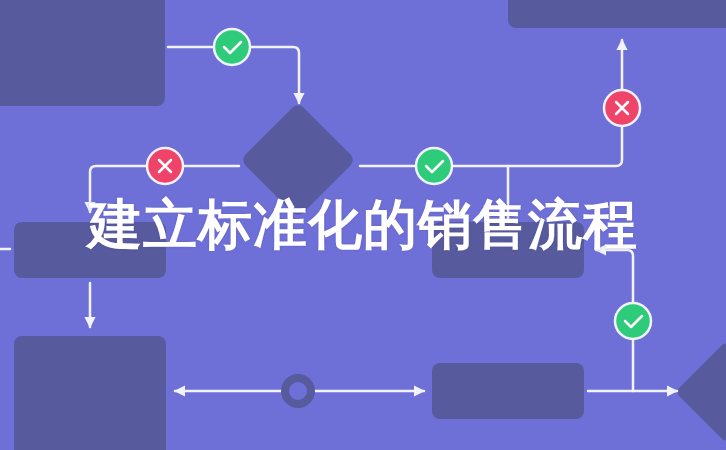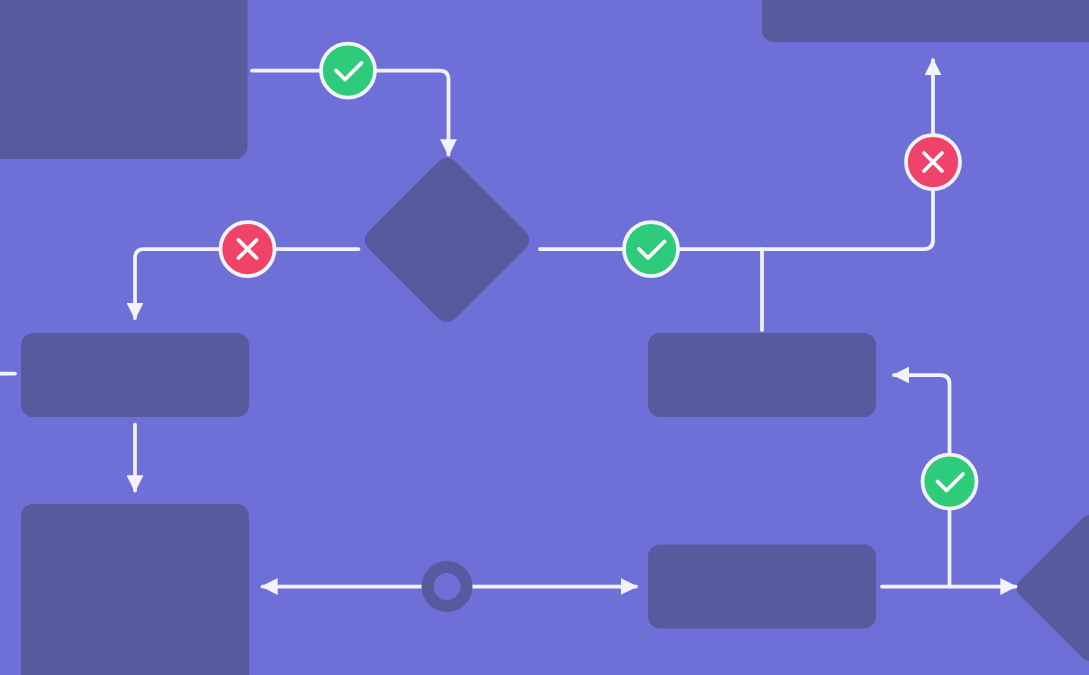--- a/index.html
+++ b/index.html
@@ -71,13 +71,14 @@
     <g>
       <circle cx="622" cy="108" r="18" fill="#F0436A" stroke="#F2F2FA" stroke-width="2.5"></circle>
       <path d="M616,102 L628,114 M628,102 L616,114" fill="none" stroke="#FFFFFF" stroke-width="2.5" stroke-linecap="round"></path>
     </g>
     <g>
       <circle cx="633" cy="321" r="18" fill="#2ECC7A" stroke="#F2F2FA" stroke-width="2.5"></circle>
       <path d="M625,321 L631,327 L642,316" fill="none" stroke="#FFFFFF" stroke-width="2.5" stroke-linecap="round" stroke-linejoin="round"></path>
     </g>
   </svg>
 
+  <div class="title">建立标准化的销售流程</div>
 </div>
 
 </body></html>

